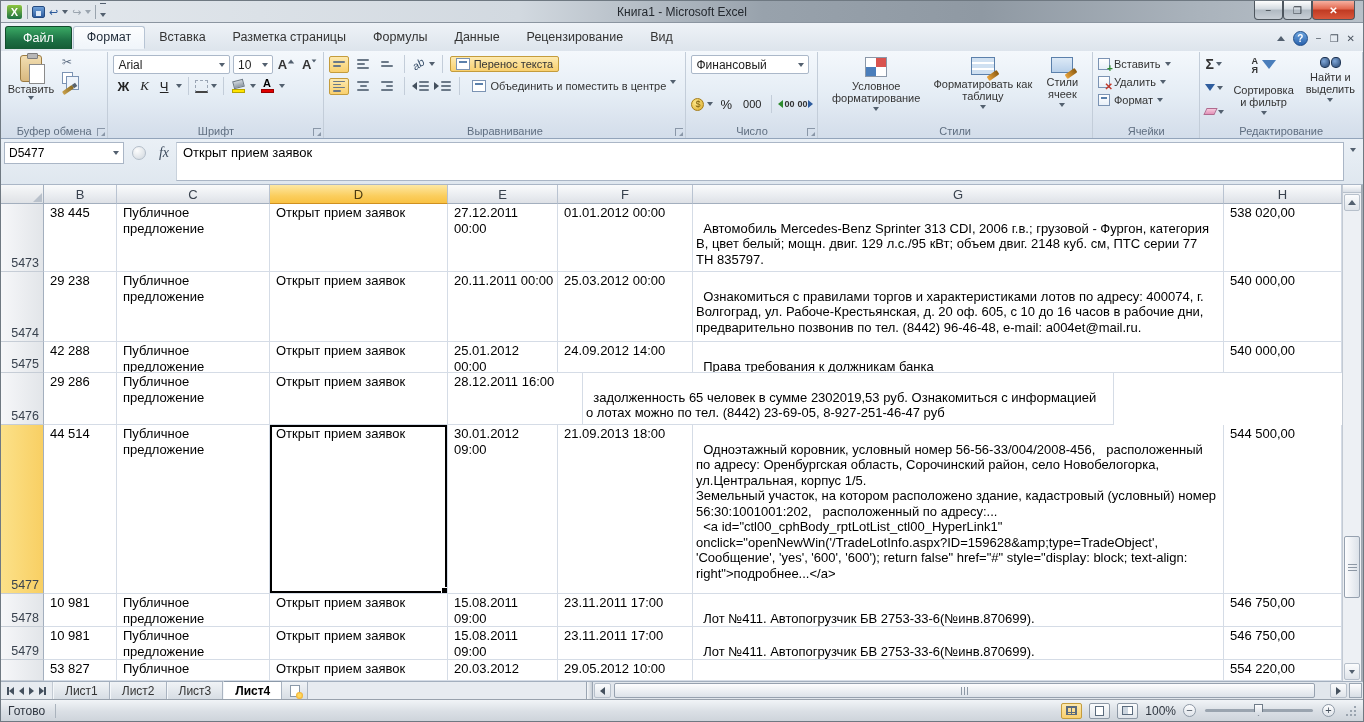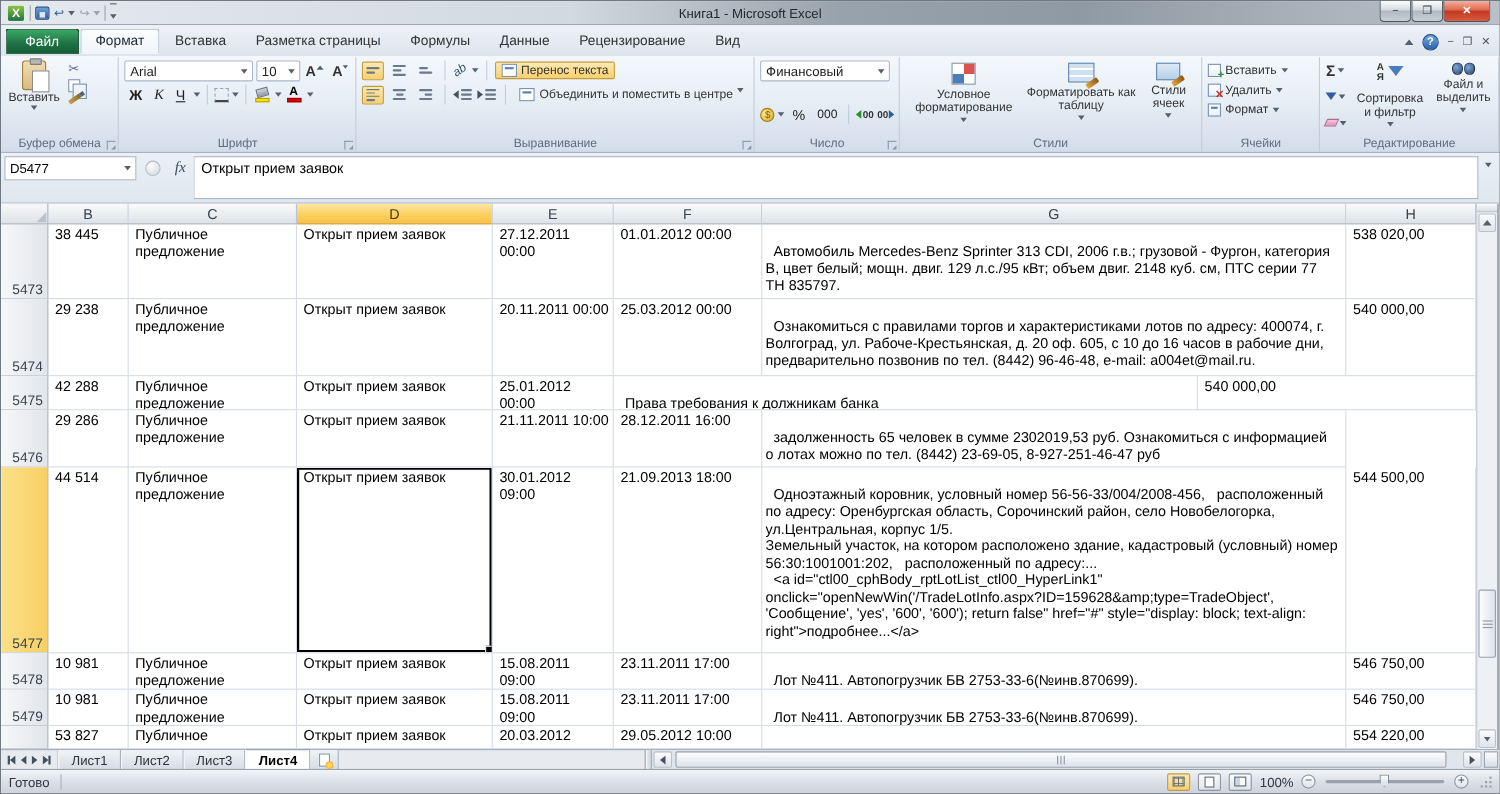--- a/index.html
+++ b/index.html
@@ -470,21 +470,21 @@
       <div class="bigbtn">
         <span class="sortico"><span>А</span><br><span>Я</span><span class="funnel"></span></span>
         <span class="rbtn-lbl two-line">Сортировка и фильтр</span>
         <span class="tri-d"></span>
       </div>
       <div class="bigbtn">
         <span class="binoc">
             <i></i>
             <i></i>
           </span>
-        <span class="rbtn-lbl two-line">Файл и выделить</span>
+        <span class="rbtn-lbl two-line">Найти и выделить</span>
         <span class="tri-d"></span>
       </div>
       <div class="rgroup-label">Редактирование</div>
     </div>
   </div>
 
   <div class="formulabar">
     <div class="namebox">
       <span>D5477</span>
       <span class="tri-d"></span>
@@ -533,31 +533,31 @@
   Ознакомиться с правилами торгов и характеристиками лотов по адресу: 400074, г. Волгоград, ул. Рабоче-Крестьянская, д. 20 оф. 605, с 10 до 16 часов в рабочие дни, предварительно позвонив по тел. (8442) 96-46-48, e-mail: a004et@mail.ru.</div>
         <div class="cell col-h">540 000,00</div>
       </div>
 
       <div class="grow" style="height:31px">
         <div class="rhdr">5475</div>
         <div class="cell col-b">42 288</div>
         <div class="cell col-c">Публичное предложение</div>
         <div class="cell col-d">Открыт прием заявок</div>
         <div class="cell col-e">25.01.2012 00:00</div>
+        <div class="cell col-f">24.09.2012 14:00</div>
         <div class="cell col-g gcol">
   Права требования к должникам банка</div>
         <div class="cell col-h">540 000,00</div>
       </div>
 
       <div class="grow" style="height:52px">
         <div class="rhdr">5476</div>
         <div class="cell col-b">29 286</div>
         <div class="cell col-c">Публичное предложение</div>
         <div class="cell col-d">Открыт прием заявок</div>
-        <div class="cell col-e">21.11.2011 10:00</div>
         <div class="cell col-f">28.12.2011 16:00</div>
         <div class="cell col-g gcol">
   задолженность 65 человек в сумме 2302019,53 руб. Ознакомиться с информацией о лотах можно по тел. (8442) 23-69-05, 8-927-251-46-47 руб</div>
       </div>
 
       <div class="grow" style="height:169px">
         <div class="rhdr sel">5477</div>
         <div class="cell col-b">44 514</div>
         <div class="cell col-c">Публичное предложение</div>
         <div class="cell col-d selcell">Открыт прием заявок</div>

